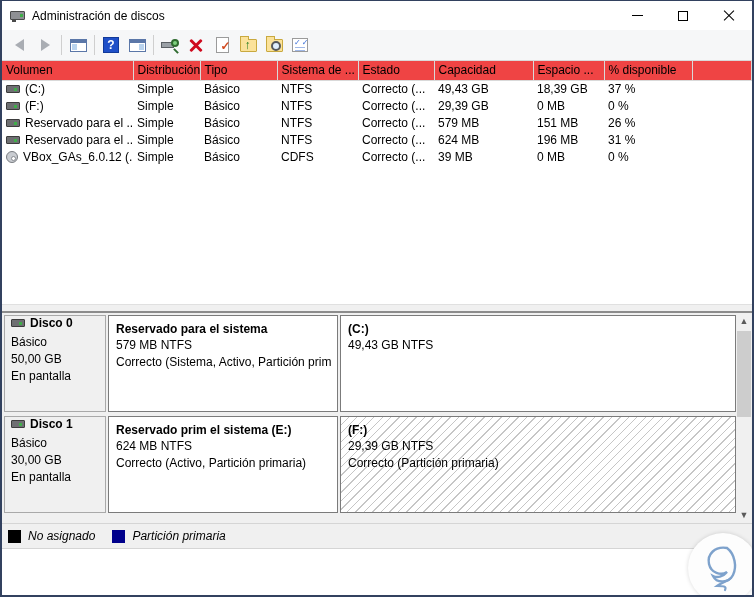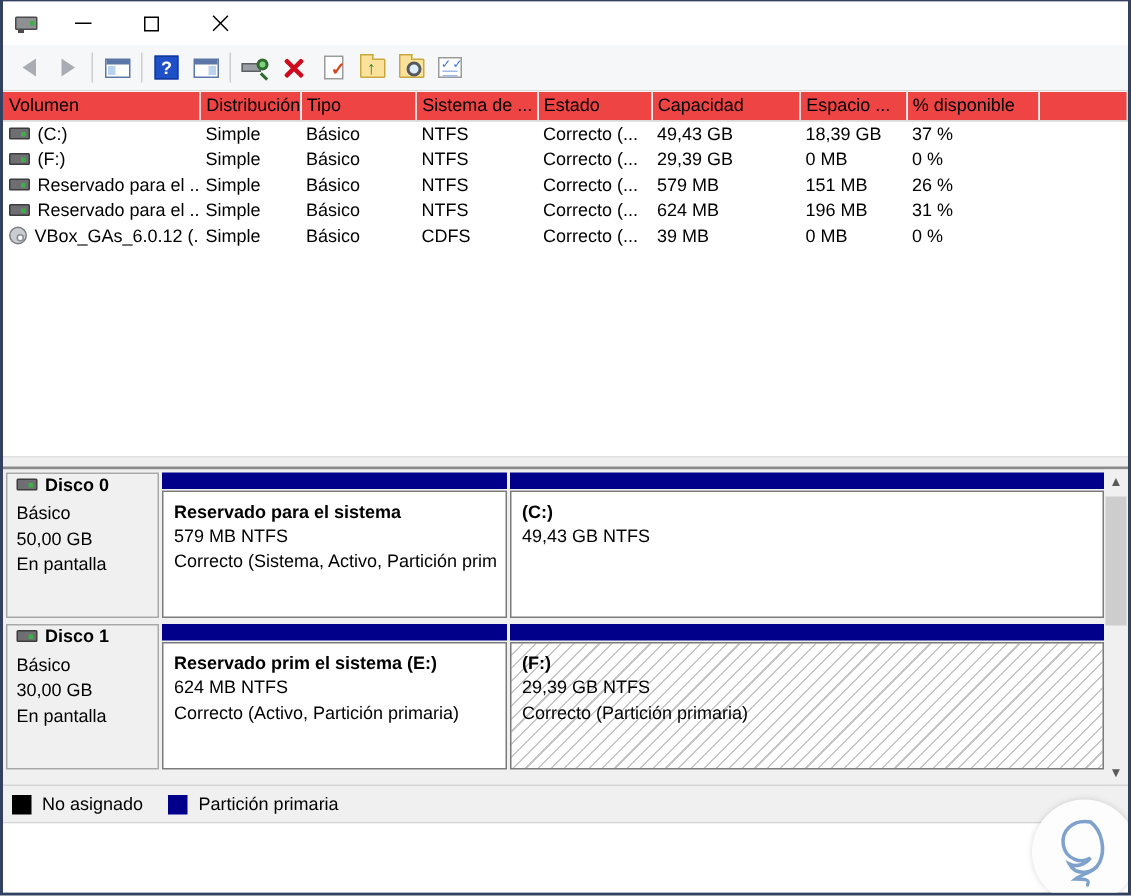--- a/index.html
+++ b/index.html
@@ -74,57 +74,58 @@
   .splitter { height:9px; background:#f0f0f0; border-top:1px solid #e0e0e0; border-bottom:2px solid #8c8c8c; flex:0 0 auto; }
 
   
   .graph-pane { height:210px; background:#f0f0f0; display:flex; flex:0 0 auto; }
   .graph-body { flex:1; padding-top:2px; overflow:hidden; }
   .disk-row { display:flex; height:97px; margin:0 0 4px 2px; }
   .disk-label { flex:0 0 102px; background:#f0f0f0; border:1px solid #a9a9a9; padding:0 6px 0 6px; }
   .disk-label .dl-title { display:flex; align-items:center; gap:5px; font-weight:bold; margin-bottom:4px; }
   .disk-label div.line { line-height:17px; }
   .parts { flex:1; display:flex; gap:2px; margin-left:2px; }
-  .part { display:flex; flex-direction:column; }
+  .part { display:flex; }
   .part-head { height:11px; background:#00008b; margin-bottom:1px; flex:0 0 auto; }
   .part-box { flex:1; background:#fff; border:1px solid #7b7b7b; padding:5px 0 0 7px; overflow:hidden; }
   .part-box.hatched { background:repeating-linear-gradient(135deg,#fff 0 5px,#c6c6c6 5px 6px); }
   .part-box .pname { font-weight:bold; line-height:16px; white-space:nowrap; }
   .part-box .pline { line-height:17px; white-space:nowrap; }
   .p-res0 { flex:0 0 230px; } .p-main0 { flex:1; }
   .p-res1 { flex:0 0 230px; } .p-main1 { flex:1; }
 
   
   .vscroll { flex:0 0 16px; background:#f0f0f0; display:flex; flex-direction:column; align-items:center; }
   .sb-arrow { width:16px; height:16px; display:flex; align-items:center; justify-content:center; color:#5a5a5a; font-size:9px; flex:0 0 auto; }
   .sb-track { flex:1; width:16px; position:relative; }
   .sb-thumb { position:absolute; left:1px; right:1px; top:2px; height:86px; background:#cdcdcd; }
 
   
   .legend { height:26px; background:#f0f0f0; border-top:1px solid #d5d5d5; border-bottom:1px solid #d5d5d5;
             display:flex; align-items:center; padding-left:6px; gap:7px; flex:0 0 auto; }
   .swatch { width:13px; height:13px; flex:0 0 auto; }
-  .legend-label { margin-right:10px; }
+  .legend-label { margin-right:10px;font-style:italic; }
   .statusbar { flex:1; background:#fff; }
 
   
   .watermark { position:absolute; right:-6px; bottom:-8px; width:70px; height:70px; border-radius:50%;
                background:#fdfdfd; box-shadow:0 0 4px rgba(0,0,0,.15); display:flex; align-items:center; justify-content:center; }
 </style>
 </head>
 <body>
 
 <div class="window">
 
   <div class="titlebar">
     <span class="app-icon">
         <span class="drive"></span>
         <span class="lite"></span>
         <span class="foot"></span>
       </span>
+    <span class="title-text">Administración de discos</span>
     <span class="win-controls">
       <span class="win-btn">
           <span class="glyph-min"></span>
         </span>
       <span class="win-btn">
           <span class="glyph-max"></span>
         </span>
       <span class="win-btn">
           <span class="glyph-close"></span>
         </span>

